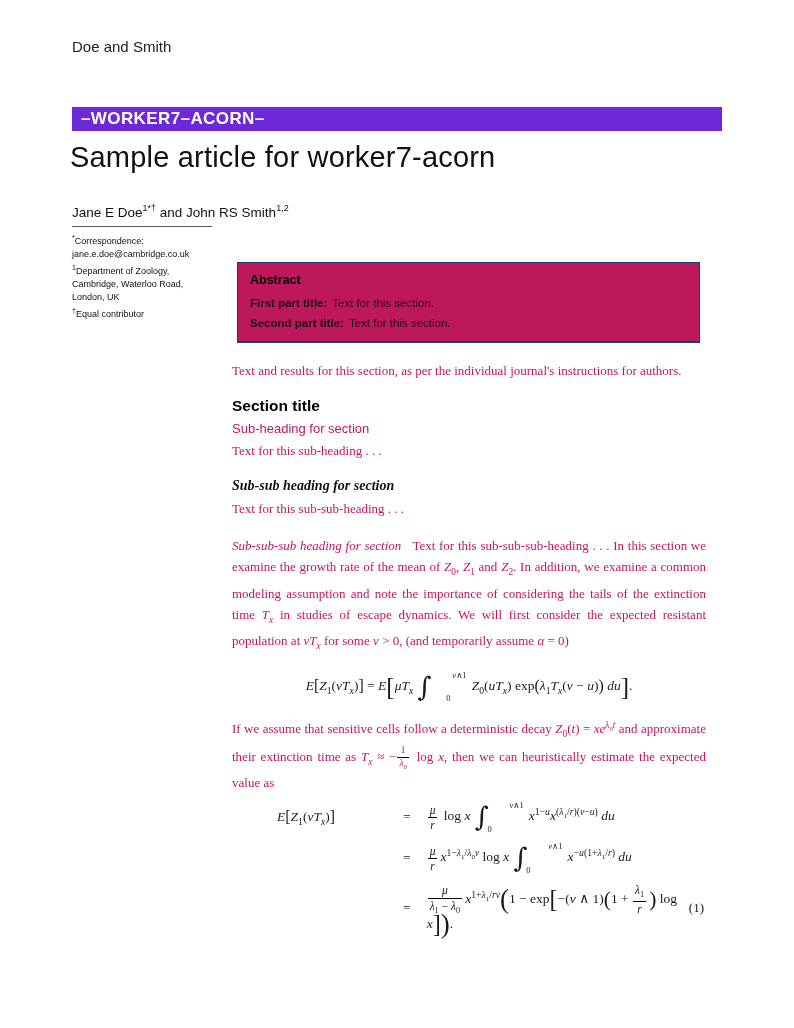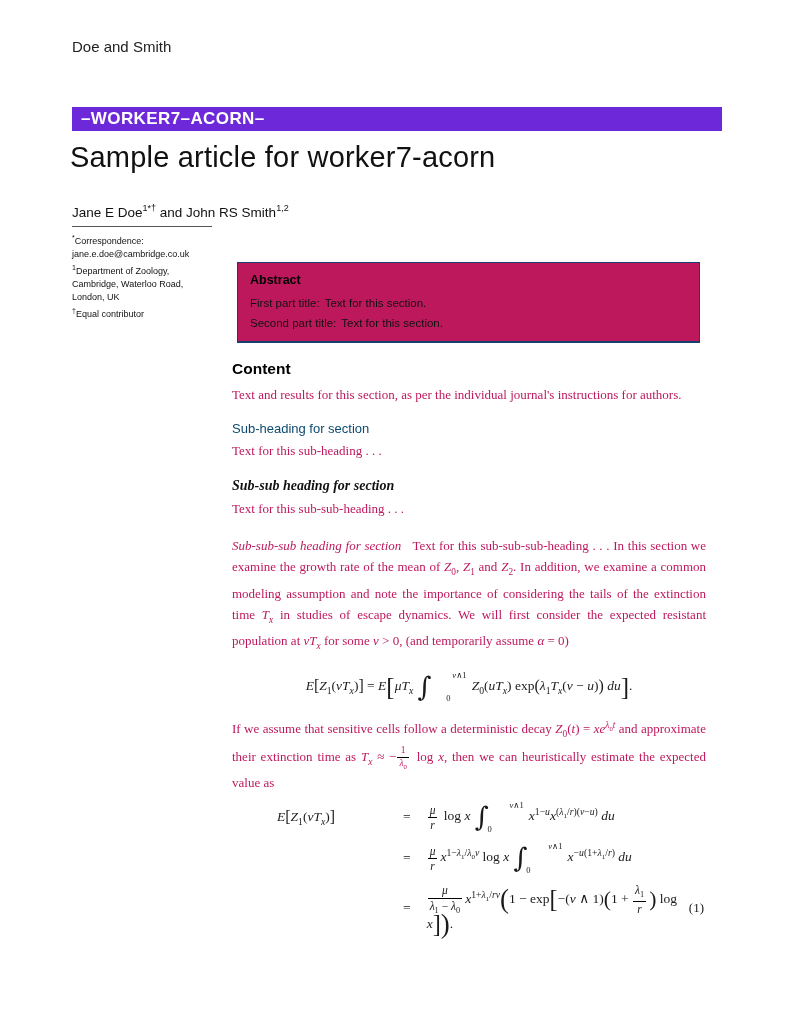--- a/index.html
+++ b/index.html
@@ -19,25 +19,25 @@
 
   .sidebar{position:absolute;left:72px;top:226px;width:140px;font-family:"Liberation Sans",sans-serif;
     font-size:9px;line-height:13px;color:#111;border-top:1px solid #555;padding-top:4px;}
   .side-line sup{font-size:7px;}
 
   .abstract-box{position:absolute;left:237px;top:230px;width:463px;box-sizing:border-box;
     border:1px solid #17406d;border-bottom-width:2.5px;padding:8px 12px 12px;background:#be185d;
     font-family:"Liberation Sans",sans-serif;margin-top:32px;}
   .abstract-heading{font-weight:bold;font-size:12.5px;margin:2px 0 10px;color:#000;}
   .ab-row{font-size:11.5px;margin-top:8px;color:#111;}
-  .ab-label{font-weight:normal;margin-right:5px;}
+  .ab-label{font-weight:bold;margin-right:5px;}
 
   .main{position:absolute;left:232px;top:360px;width:474px;}
   .sec-h{font-family:"Liberation Sans",sans-serif;font-weight:bold;font-size:15.5px;color:#000;margin:0 0 6px;}
-  .subsec-h{font-family:"Liberation Sans",sans-serif;font-weight:normal;font-size:13px;color:#0c4a6e;margin:0 0 4px;}
+  .subsec-h{font-family:"Liberation Sans",sans-serif;font-weight:normal;font-size:13px;color:#be185d;margin:0 0 4px;}
   .subsubsec-h{font-family:"Liberation Serif",serif;font-style:italic;font-size:14px;color:#111;margin:0 0 4px;}
   .body-p{font-size:13px;line-height:21px;margin:0;color:#be185d;}
   .just{text-align:justify;}
   .mb16{margin-bottom:16px;} .mb17{margin-bottom:17px;}
 
   
   .math{font-family:"Liberation Serif","DejaVu Serif",serif;}
   .math i{font-family:"Liberation Serif","DejaVu Serif",serif;}
   sup{font-size:0.72em;} sub{font-size:0.72em;}
   .equation{margin:14px auto 12px;text-align:center;font-size:13.5px;line-height:1;}
@@ -87,23 +87,23 @@
     <div class="ab-row">
       <span class="ab-label">First part title:</span><span>Text for this section.</span>
     </div>
     <div class="ab-row">
       <span class="ab-label">Second part title:</span><span>Text for this section.</span>
     </div>
   </section>
 
   <main class="main">
 
-    <h2 class="sec-h">Content</h2>
     <p class="body-p just mb16">Text and results for this section, as per the individual journal's instructions for authors.</p>
 
+    <h2 class="sec-h">Section title</h2>
 
     <h3 class="subsec-h">Sub-heading for section</h3>
     <p class="body-p mb17">Text for this sub-heading . . .</p>
 
     <h4 class="subsubsec-h">Sub-sub heading for section</h4>
     <p class="body-p mb16">Text for this sub-sub-heading . . .</p>
 
     <p class="body-p just math"><i>Sub-sub-sub heading for section</i>&nbsp;&nbsp;&nbsp;Text for this sub-sub-sub-heading . . . In this section we examine the growth rate of the mean of <i>Z</i><sub>0</sub>, <i>Z</i><sub>1</sub> and <i>Z</i><sub>2</sub>. In addition, we examine a common modeling assumption and note the importance of considering the tails of the extinction time <i>T<sub>x</sub></i> in studies of escape dynamics. We will first consider the expected resistant population at <i>vT<sub>x</sub></i> for some <i>v</i> &gt; 0, (and temporarily assume <i>α</i> = 0)</p>
 
     <div class="equation math"><i>E</i><span class="b1">[</span><i>Z</i><sub>1</sub>(<i>vT<sub>x</sub></i>)<span class="b1">]</span> = <i>E</i><span class="b2">[</span><i>μT<sub>x</sub></i><span class="intwrap">

